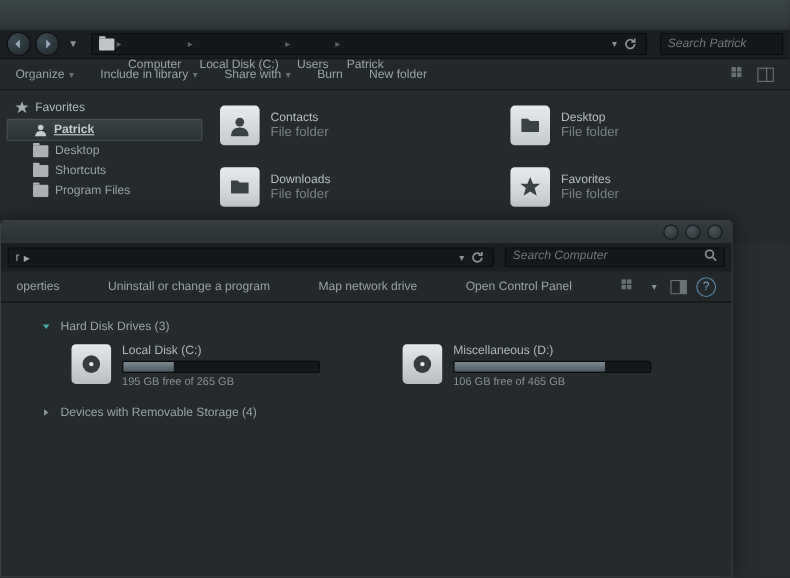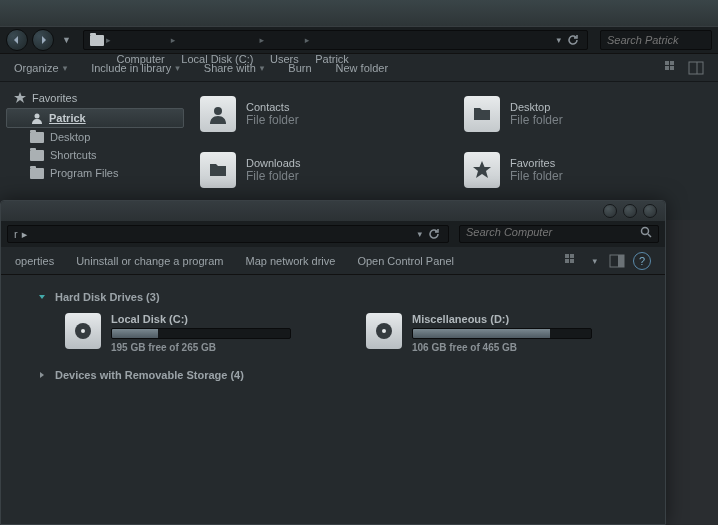--- a/index.html
+++ b/index.html
@@ -48,23 +48,23 @@
 
 
 .win2 { position: absolute; top: 200px; left: 0; right: 52px; bottom: 0; background: #252a2d; border: 1px solid #3a4145; border-radius: 4px 4px 0 0; box-shadow: 0 0 20px rgba(0,0,0,0.5); }
 .win2-frame { height: 20px; background: linear-gradient(to bottom, #353c40, #2b3134); border-radius: 4px 4px 0 0; display: flex; justify-content: flex-end; align-items: center; padding: 0 8px; gap: 6px; }
 .winctl { width: 14px; height: 14px; border-radius: 50%; background: radial-gradient(circle at 35% 30%, #4a5458, #282e31); border: 1px solid #15181a; cursor: pointer; }
 .win2-nav { display: flex; align-items: center; height: 26px; background: #1a1e20; padding: 0 6px; gap: 6px; }
 .win2-addr { flex: 1; background: #15181a; border: 1px solid #0a0b0c; border-radius: 2px; height: 18px; display: flex; align-items: center; padding: 0 6px; }
 .win2-search { width: 200px; background: #15181a; border: 1px solid #0a0b0c; border-radius: 2px; height: 18px; display: flex; align-items: flex-start; padding: 0 6px; margin-left: 4px; }
 .win2-search input { flex: 1; background: transparent; border: none; color: #7d858b; font-style: italic; font-size: 11px; outline: none; }
 .mag { width: 12px; height: 12px; fill: none; stroke: #8a9299; stroke-width: 1.5; }
-.win2-toolbar { display: flex; align-items: center; height: 28px; background: #23282b; border-bottom: 1px solid #111; padding: 0 14px; gap: 22px; }
+.win2-toolbar { display: flex; align-items: center; height: 28px; background: #23282b; border-bottom: 1px solid #111; padding: 0 14px; gap: 44px; }
 .win2-toolbar .itm { color: #9ba3a8; cursor: pointer; }
-.win2-body { padding: 10px 18px; font-weight: bold; }
+.win2-body { padding: 10px 18px; }
 .section { display: flex; align-items: center; gap: 8px; color: #9ba3a8; margin: 6px 0 10px 18px; }
 .section .exp { width: 10px; height: 10px; cursor: pointer; }
 .drives { display: grid; grid-template-columns: 1fr 1fr; gap: 12px 20px; margin-left: 46px; }
 .drive { display: flex; gap: 10px; cursor: pointer; }
 .drive-ico { width: 36px; height: 36px; background: linear-gradient(to bottom, #e6e9eb, #b8bec2); border-radius: 4px; display: flex; align-items: center; justify-content: center; flex-shrink: 0; }
 .drive-ico svg { width: 20px; height: 20px; fill: #353b3f; }
 .drive-info { flex: 1; }
 .drive-name { color: #b0b7bb; margin-bottom: 3px; }
 .progress { width: 180px; height: 11px; background: #15181a; border: 1px solid #0a0b0c; border-radius: 2px; overflow: hidden; margin-bottom: 3px; }
 .progress-fill { height: 100%; background: linear-gradient(to bottom, #7a8890, #4e5a62); }

